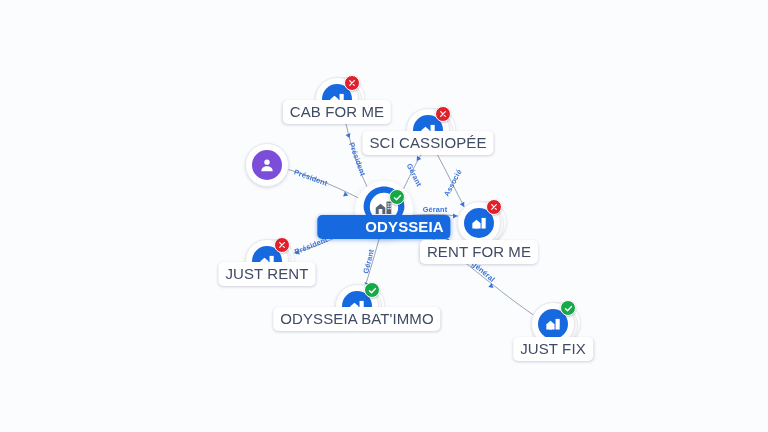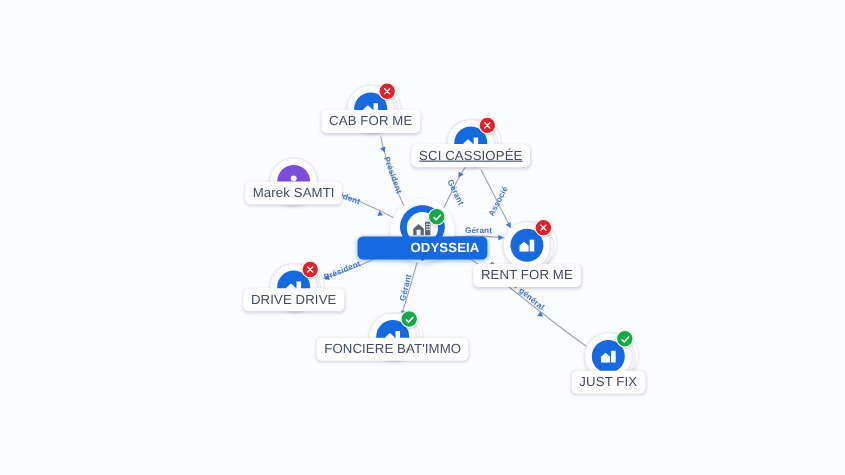--- a/index.html
+++ b/index.html
@@ -63,21 +63,21 @@
     box-shadow:0 1px 2px rgba(30,40,80,.25);
   }
   .badge.ok{background:#17a948;}
   .badge.ko{background:#e0202a;}
   .badge svg{display:block;}
 
   
   .label{
     position:absolute;left:50%;transform:translateX(-50%);
     white-space:nowrap;
-    font-size:12px;letter-spacing:.1px;
+    font-size:15px;letter-spacing:.1px;
     padding:3px 7px 4px 7px;border-radius:5px;
     background:#ffffff;color:#3f4a63;
     box-shadow:0 1px 3px rgba(30,40,80,.20);
   }
   .label.primary{
     background:#1769e0;color:#ffffff;font-weight:bold;
     box-shadow:0 1px 4px rgba(23,105,224,.45);
   }
 
   
@@ -164,34 +164,33 @@
                 <rect x="18.9" y="12.5" width="1.5" height="1.5" fill="#ffffff" opacity="0.95"></rect>
               </svg>
             </span>
           </span>
           <span class="badge ko">
             <svg width="8" height="8" viewBox="0 0 24 24">
               <path d="M5 5 L19 19 M19 5 L5 19" fill="none" stroke="#ffffff" stroke-width="3.6" stroke-linecap="round"></path>
             </svg>
           </span>
         </div>
-        <div class="label" style="top:24px;text-decoration:underline;">SCI CASSIOPÉE</div>
+        <div class="label" style="top:24px;">SCI CASSIOPÉE</div>
       </div>
       <div class="node" style="left: 267px; top: 164px;">
         <div class="node-art">
           <span class="disc">
             <span class="inner person">
               <svg width="18" height="18" viewBox="0 0 24 24" aria-hidden="true">
                 <circle cx="12" cy="8.2" r="3.6" fill="#ffffff"></circle>
                 <path fill="#ffffff" d="M4.4 20.2c0-4.2 3.4-6.4 7.6-6.4s7.6 2.2 7.6 6.4z"></path>
               </svg>
             </span>
           </span>
         </div>
-        <div class="label" style="top:23px;">Marek SAMTI</div>
       </div>
       <div class="node" style="left: 384px; top: 213px;">
         <div class="pin-wrap">
           <div class="pin-halo"></div>
           <svg class="pin" viewBox="0 0 44 54">
             <path d="M22 1.6 C10.6 1.6 1.6 10.6 1.6 22 C1.6 33.4 22 52.4 22 52.4 C22 52.4 42.4 33.4 42.4 22 C42.4 10.6 33.4 1.6 22 1.6 Z" fill="#1769e0"></path>
             <circle cx="22" cy="22" r="14.2" fill="#ffffff"></circle>
           </svg>
           <span class="pin-icon">
             <svg width="21" height="21" viewBox="0 0 24 24" aria-hidden="true">
@@ -259,21 +258,21 @@
                 <rect x="18.9" y="12.5" width="1.5" height="1.5" fill="#ffffff" opacity="0.95"></rect>
               </svg>
             </span>
           </span>
           <span class="badge ko">
             <svg width="8" height="8" viewBox="0 0 24 24">
               <path d="M5 5 L19 19 M19 5 L5 19" fill="none" stroke="#ffffff" stroke-width="3.6" stroke-linecap="round"></path>
             </svg>
           </span>
         </div>
-        <div class="label" style="top:24px;">DRIVE DRIVE</div>
+        <div class="label" style="top:24px;">JUST RENT</div>
       </div>
       <div class="node" style="left: 357px; top: 305px;">
         <div class="node-art">
           <span class="stack"></span>
           <span class="stack2"></span>
           <span class="disc">
             <span class="inner company">
               <svg width="18" height="18" viewBox="0 0 24 24" aria-hidden="true">
                 <path fill="#ffffff" d="M3.1 12.4 L8.6 7.6 L14.1 12.4 L14.1 19.4 L3.1 19.4 Z"></path>
                 <path fill="#ffffff" d="M15.4 5.2 L20.9 5.2 L20.9 19.4 L15.4 19.4 Z"></path>
@@ -286,21 +285,21 @@
                 <rect x="18.9" y="12.5" width="1.5" height="1.5" fill="#ffffff" opacity="0.95"></rect>
               </svg>
             </span>
           </span>
           <span class="badge ok">
             <svg width="9" height="9" viewBox="0 0 24 24">
               <path d="M4 12.8 L9.4 18.2 L20 6.6" fill="none" stroke="#ffffff" stroke-width="3.6" stroke-linecap="round" stroke-linejoin="round"></path>
             </svg>
           </span>
         </div>
-        <div class="label" style="top:24px;">FONCIERE BAT'IMMO</div>
+        <div class="label" style="top:24px;">ODYSSEIA BAT'IMMO</div>
       </div>
       <div class="node" style="left: 553px; top: 323px;">
         <div class="node-art">
           <span class="stack"></span>
           <span class="stack2"></span>
           <span class="disc">
             <span class="inner company">
               <svg width="18" height="18" viewBox="0 0 24 24" aria-hidden="true">
                 <path fill="#ffffff" d="M3.1 12.4 L8.6 7.6 L14.1 12.4 L14.1 19.4 L3.1 19.4 Z"></path>
                 <path fill="#ffffff" d="M15.4 5.2 L20.9 5.2 L20.9 19.4 L15.4 19.4 Z"></path>

